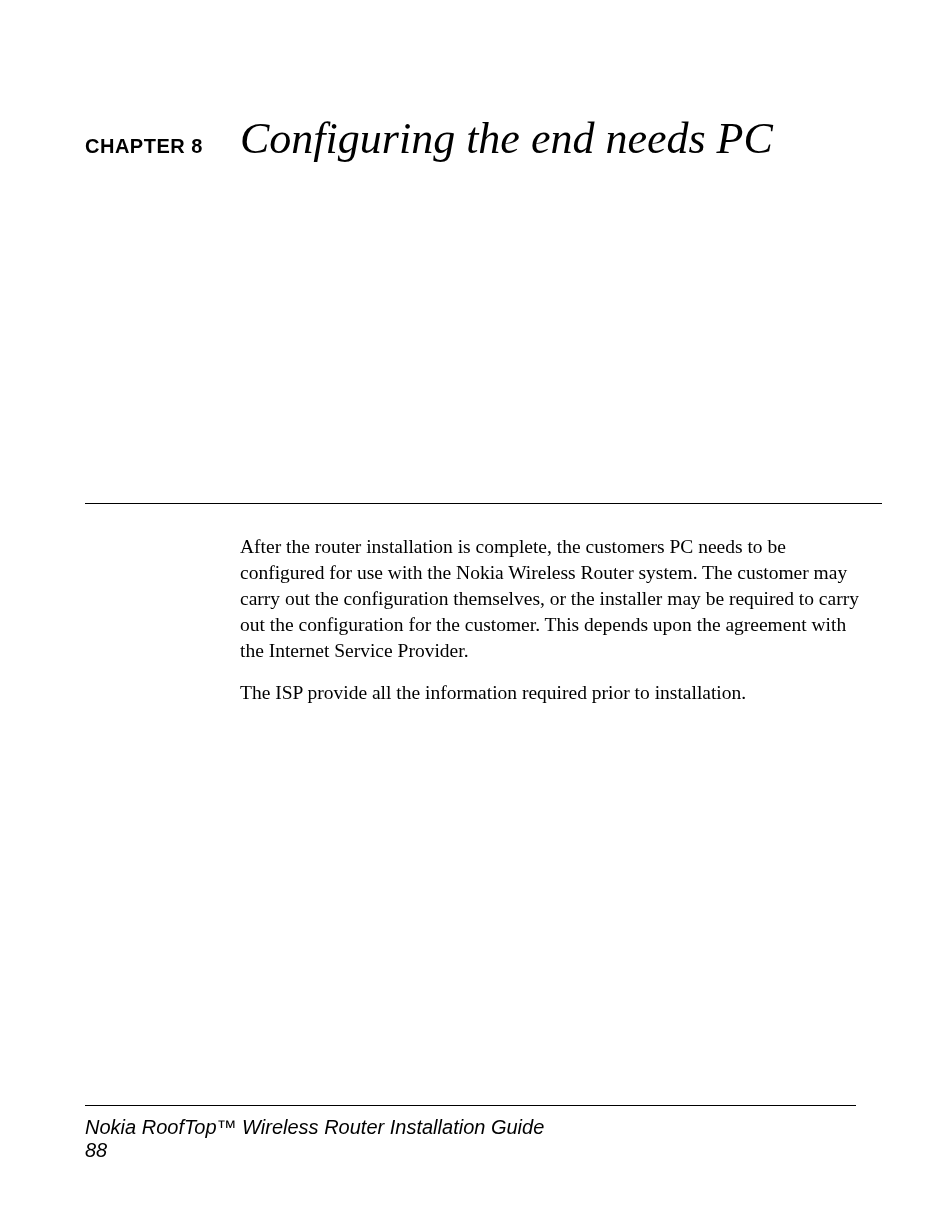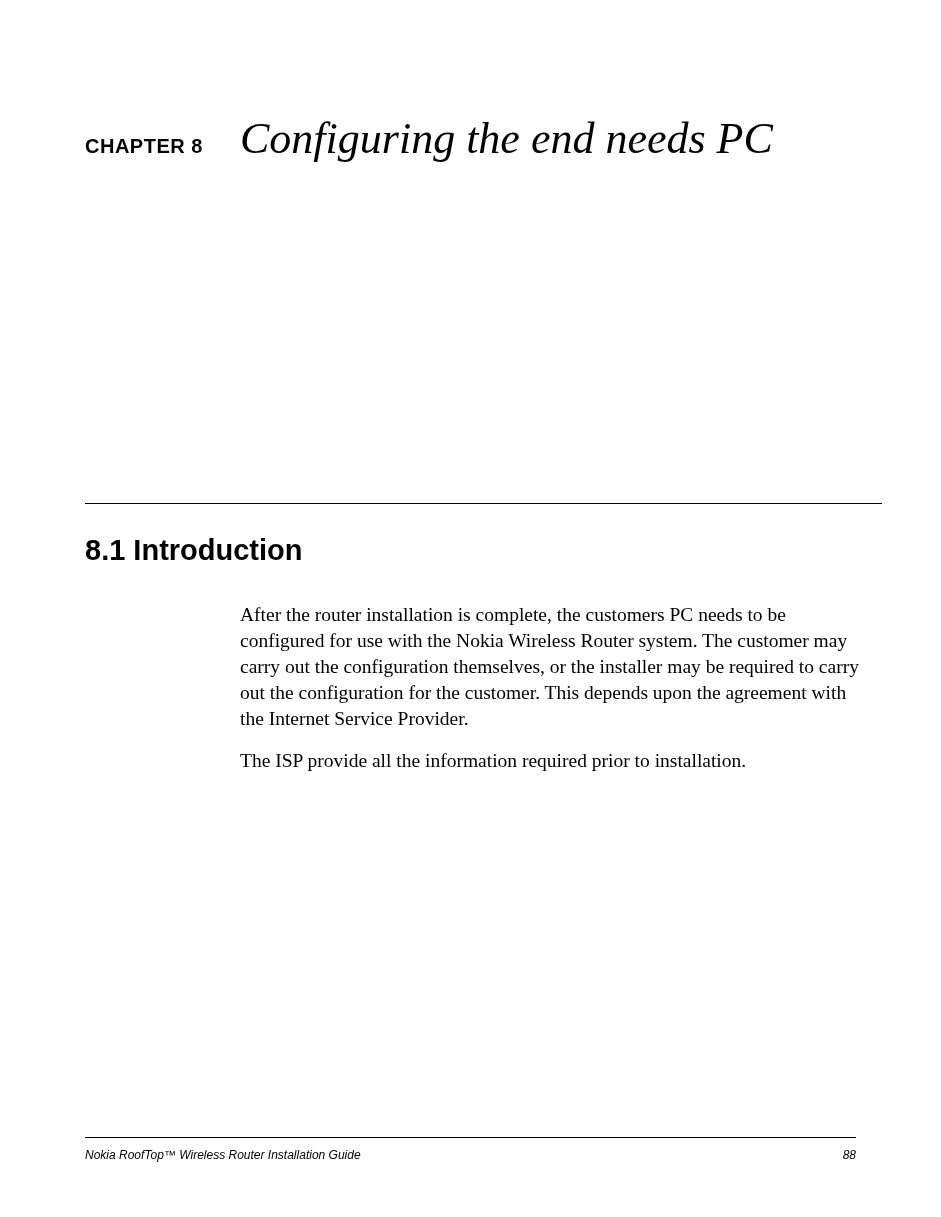--- a/index.html
+++ b/index.html
@@ -85,40 +85,40 @@
       border-top: 1.5px solid #000000;
       margin-bottom: 10px;
     }
     
     .footer-text {
       display: flex;
       justify-content: space-between;
       align-items: flex-start;
       font-family: Arial, Helvetica, sans-serif;
       font-style: italic;
-      font-size: 12px;
+      font-size: 20px;
+      flex-direction: column;
     }
     
     .page-number {
       font-style: italic;
     }
   </style>
 </head>
 <body>
 
 <div class="page">
 
   <div class="chapter-header">
     <div class="chapter-label">CHAPTER 8</div>
     <div class="chapter-title">Configuring the end needs PC</div>
   </div>
 
   <hr class="divider-top">
 
-  <div class="section-heading">8.1 Introduction</div>
 
   <div class="body-text">
     <p class="paragraph">After the router installation is complete, the customers PC needs to be configured for use with the Nokia Wireless Router system. The customer may carry out the configuration themselves, or the installer may be required to carry out the configuration for the customer. This depends upon the agreement with the Internet Service Provider.</p>
     <p class="paragraph">The ISP provide all the information required prior to installation.</p>
   </div>
 
   <div class="footer">
     <hr class="divider-bottom">
     <div class="footer-text">
       <span>Nokia RoofTop™ Wireless Router Installation Guide</span>

